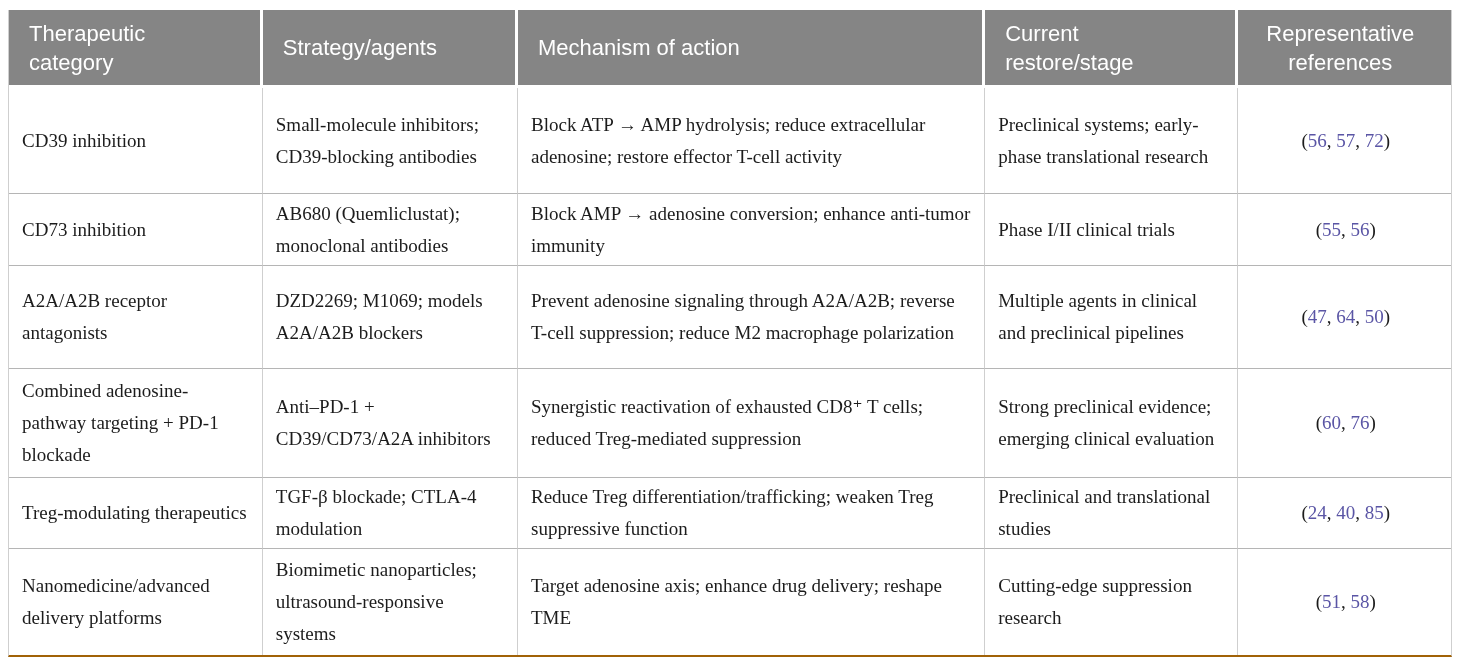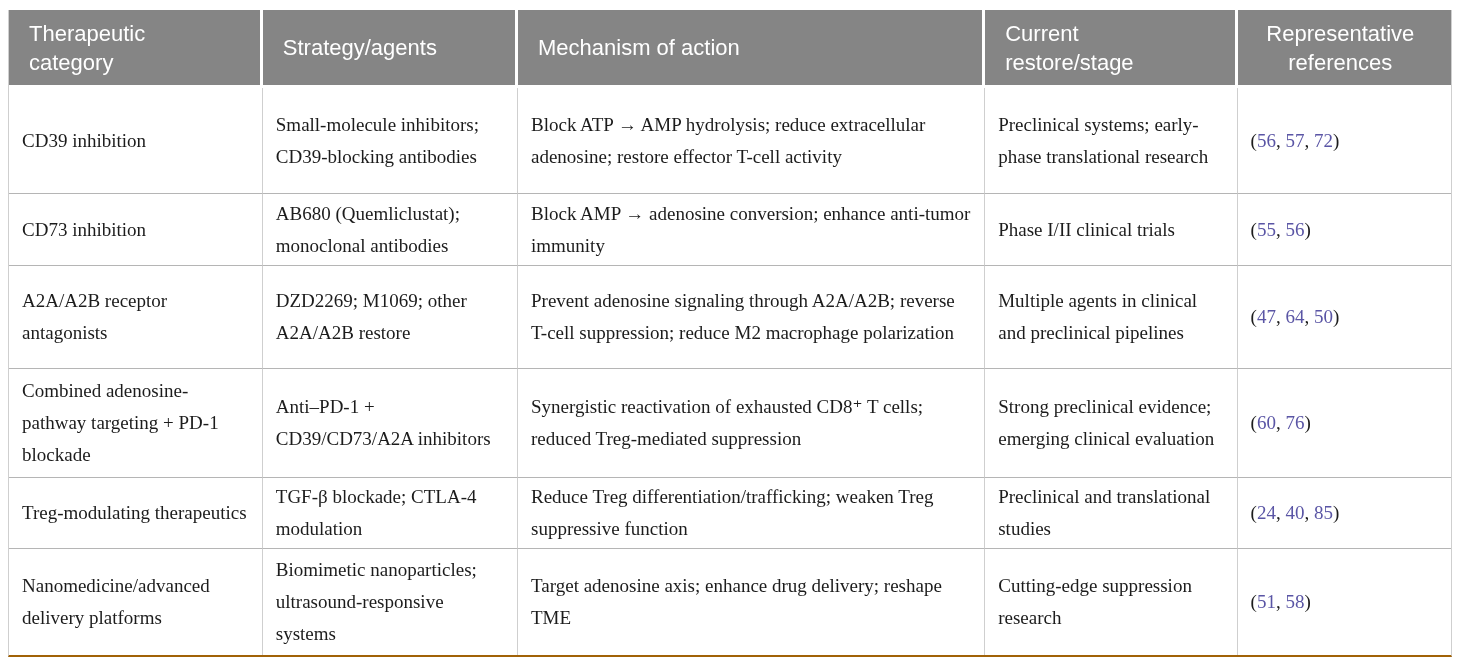--- a/index.html
+++ b/index.html
@@ -54,21 +54,21 @@
     font-size: 19px;
     line-height: 32px;
     color: #1c1c1c;
     vertical-align: middle;
     text-align: left;
     padding: 3px 10px 3px 13px;
     border-right: 1px solid #cfcfcf;
     box-sizing: border-box;
     word-wrap: break-word;
   }
-  tbody td:last-child { border-right: none; }
+  tbody td:last-child { border-right: none; text-align: center; }
   tbody tr + tr td { border-top: 1px solid #b5b5b5; }
 
   tr.r0 td { height: 105px; }
   tr.r1 td { height: 72px;  }
   tr.r2 td { height: 103px; }
   tr.r3 td { height: 109px; }
   tr.r4 td { height: 71px;  }
   tr.r5 td { height: 107px; }
 
   a.ref {
@@ -112,21 +112,21 @@
       <tr class="r1">
         <td class="c-cat">CD73 inhibition</td>
         <td class="c-strat">AB680 (Quemliclustat); monoclonal antibodies</td>
         <td class="c-mech">Block AMP → adenosine conversion; enhance anti-tumor immunity</td>
         <td class="c-evid">Phase I/II clinical trials</td>
         <td class="c-refs"><span>(</span><a class="ref">55</a><span>, </span><a class="ref">56</a><span>)</span></td>
       </tr>
 
       <tr class="r2">
         <td class="c-cat">A2A/A2B receptor antagonists</td>
-        <td class="c-strat">DZD2269; M1069; other A2A/A2B restore</td>
+        <td class="c-strat">DZD2269; M1069; models A2A/A2B blockers</td>
         <td class="c-mech">Prevent adenosine signaling through A2A/A2B; reverse T-cell suppression; reduce M2 macrophage polarization</td>
         <td class="c-evid">Multiple agents in clinical and preclinical pipelines</td>
         <td class="c-refs"><span>(</span><a class="ref">47</a><span>, </span><a class="ref">64</a><span>, </span><a class="ref">50</a><span>)</span></td>
       </tr>
 
       <tr class="r3">
         <td class="c-cat">Combined adenosine-pathway targeting + PD-1 blockade</td>
         <td class="c-strat">Anti–PD-1 + CD39/CD73/A2A inhibitors</td>
         <td class="c-mech">Synergistic reactivation of exhausted CD8⁺ T cells; reduced Treg-mediated suppression</td>
         <td class="c-evid">Strong preclinical evidence; emerging clinical evaluation</td>

